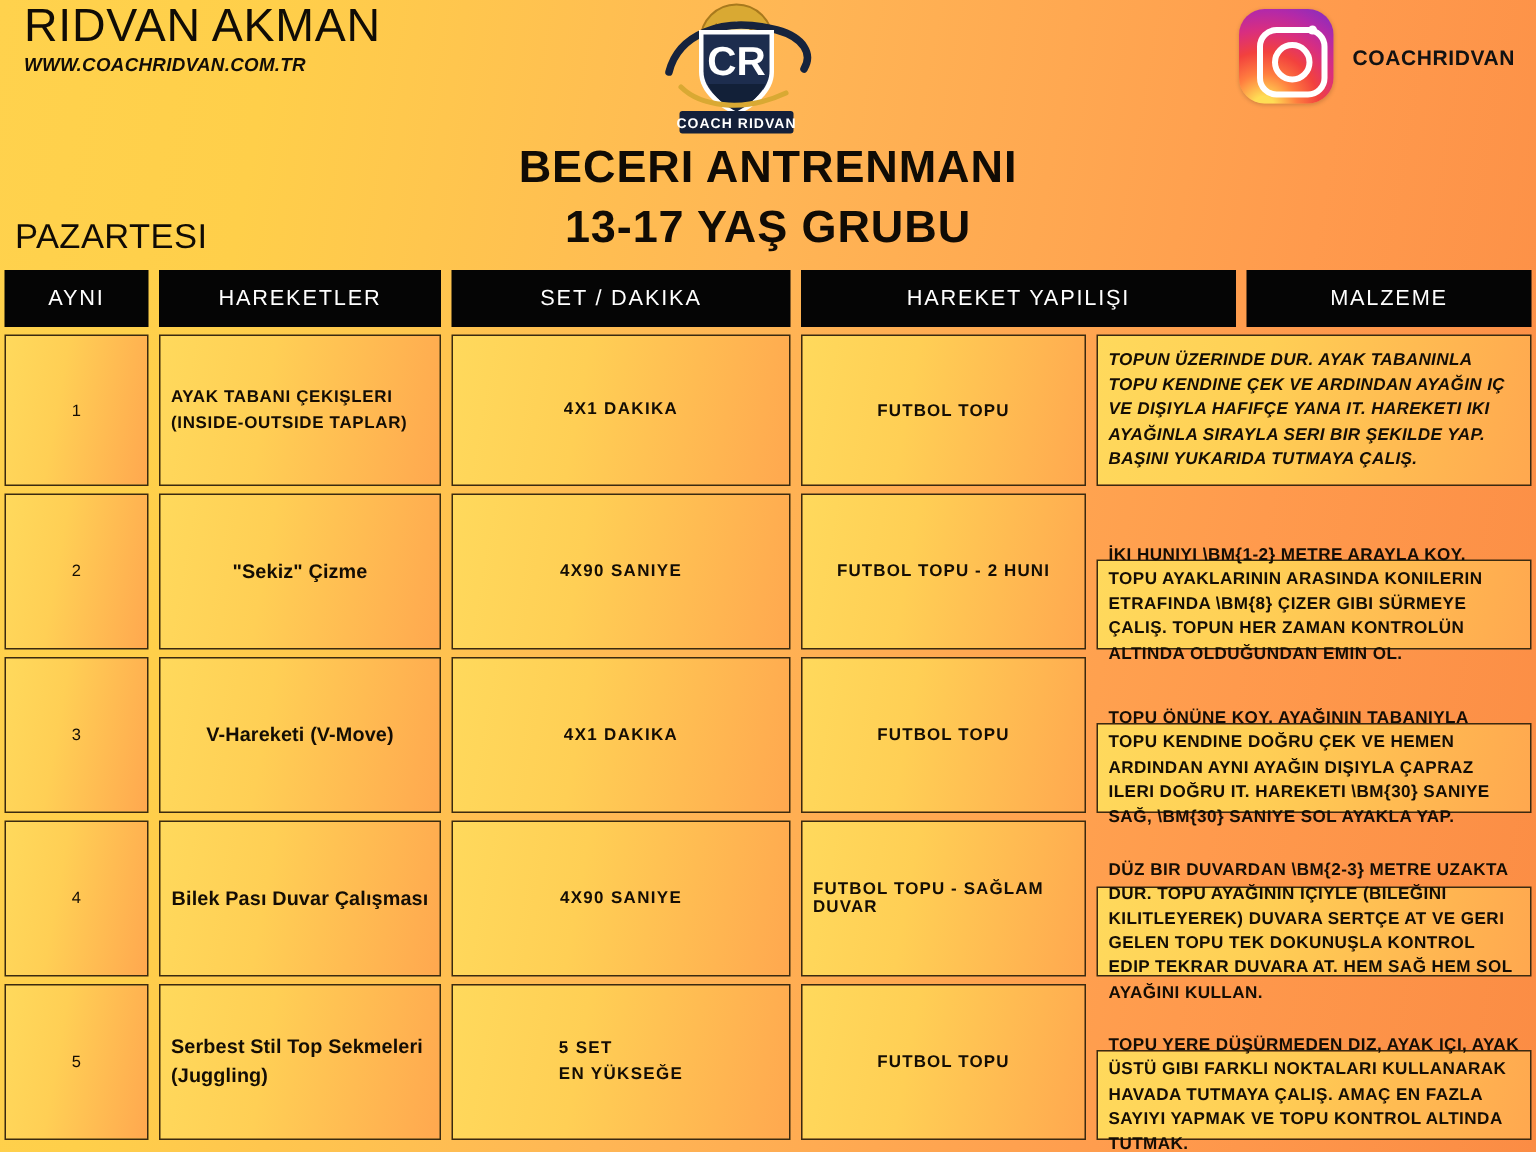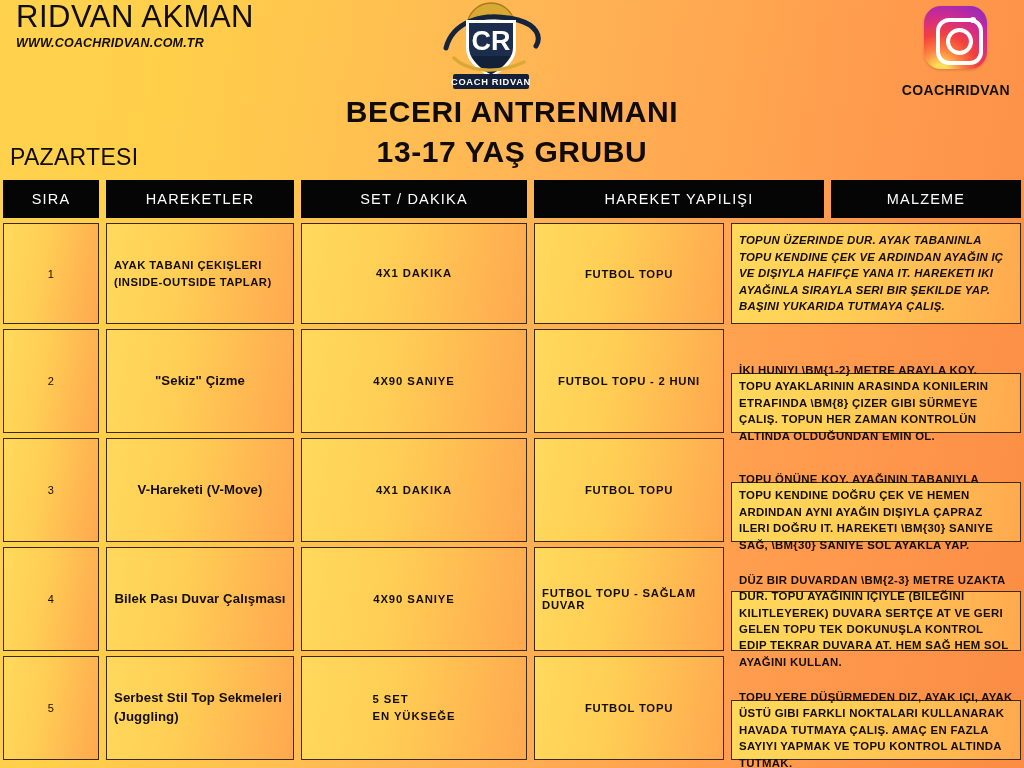--- a/index.html
+++ b/index.html
@@ -48,21 +48,20 @@
   }
   .logo-wrap svg { display: block; }
 
   
   .ig-block {
     position: absolute;
     right: 14px; top: 6px;
     display: flex;
     align-items: center;
     gap: 13px;
-    flex-direction: column;
   }
   .ig-icon {
     width: 63px; height: 63px;
     border-radius: 17px;
     background:
       radial-gradient(circle at 26% 104%, #ffdd55 0%, #ffdd55 9%, #ff7d3f 28%, #f2413e 46%, #d92e7f 64%, #b429a8 80%, #7b2fc4 100%);
     position: relative;
     box-shadow: 0 1px 3px rgba(0,0,0,0.18);
   }
   .ig-icon::before {
@@ -226,21 +225,21 @@
 <div class="title-block">
   <div class="title-line">BECERI ANTRENMANI</div>
   <div class="title-line">13-17 YAŞ GRUBU</div>
 </div>
 
 <div class="weekday">PAZARTESI</div>
 
 <div class="table">
 
   <div class="row">
-    <div class="head-cell c1">SIRA</div>
+    <div class="head-cell c1">AYNI</div>
     <div class="head-cell c2">HAREKETLER</div>
     <div class="head-cell c3">SET / DAKIKA</div>
     <div class="head-cell c5">HAREKET YAPILIŞI</div>
     <div class="head-cell c4">MALZEME</div>
   </div>
 
   <div class="row body-row r1">
     <div class="cell c1 cell-num">1</div>
     <div class="cell c2 cell-move caps">AYAK TABANI ÇEKIŞLERI (INSIDE-OUTSIDE TAPLAR)</div>
     <div class="cell c3 cell-set">4X1 DAKIKA</div>

